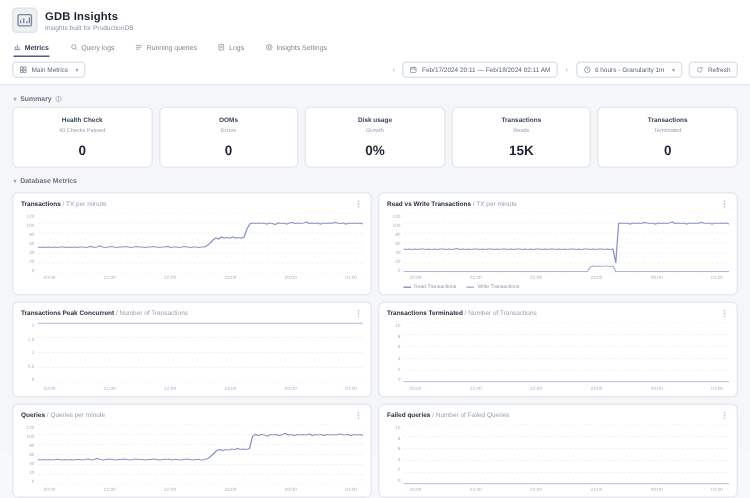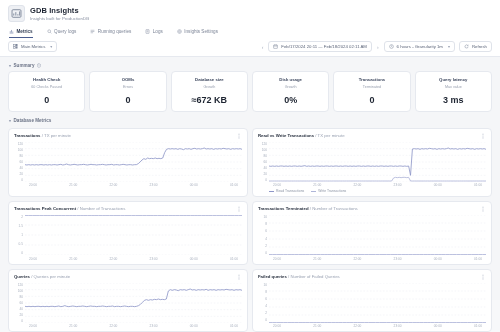--- a/index.html
+++ b/index.html
@@ -208,38 +208,33 @@
           <div class="stat-title">Health Check</div>
           <div class="stat-sub">60 Checks Passed</div>
           <div class="stat-val">0</div>
         </div>
         <div class="stat">
           <div class="stat-title">OOMs</div>
           <div class="stat-sub">Errors</div>
           <div class="stat-val">0</div>
         </div>
         <div class="stat">
-          <div class="stat-title">Database size</div>
-          <div class="stat-sub">Growth</div>
-          <div class="stat-val">≈672 KB</div>
-        </div>
-        <div class="stat">
           <div class="stat-title">Disk usage</div>
           <div class="stat-sub">Growth</div>
           <div class="stat-val">0%</div>
+        </div>
+        <div class="stat">
+          <div class="stat-title">Transactions</div>
+          <div class="stat-sub">Reads</div>
+          <div class="stat-val">15K</div>
         </div>
         <div class="stat">
           <div class="stat-title">Transactions</div>
           <div class="stat-sub">Terminated</div>
           <div class="stat-val">0</div>
-        </div>
-        <div class="stat">
-          <div class="stat-title">Query latency</div>
-          <div class="stat-sub">Max value</div>
-          <div class="stat-val">3 ms</div>
         </div>
       </div>
 
     <div class="section-title" style="margin-top:6px">
       <span class="caret">▾</span>
       <span>Database Metrics</span>
     </div>
 
     <div class="charts" id="charts">
         <div class="chart-card">

